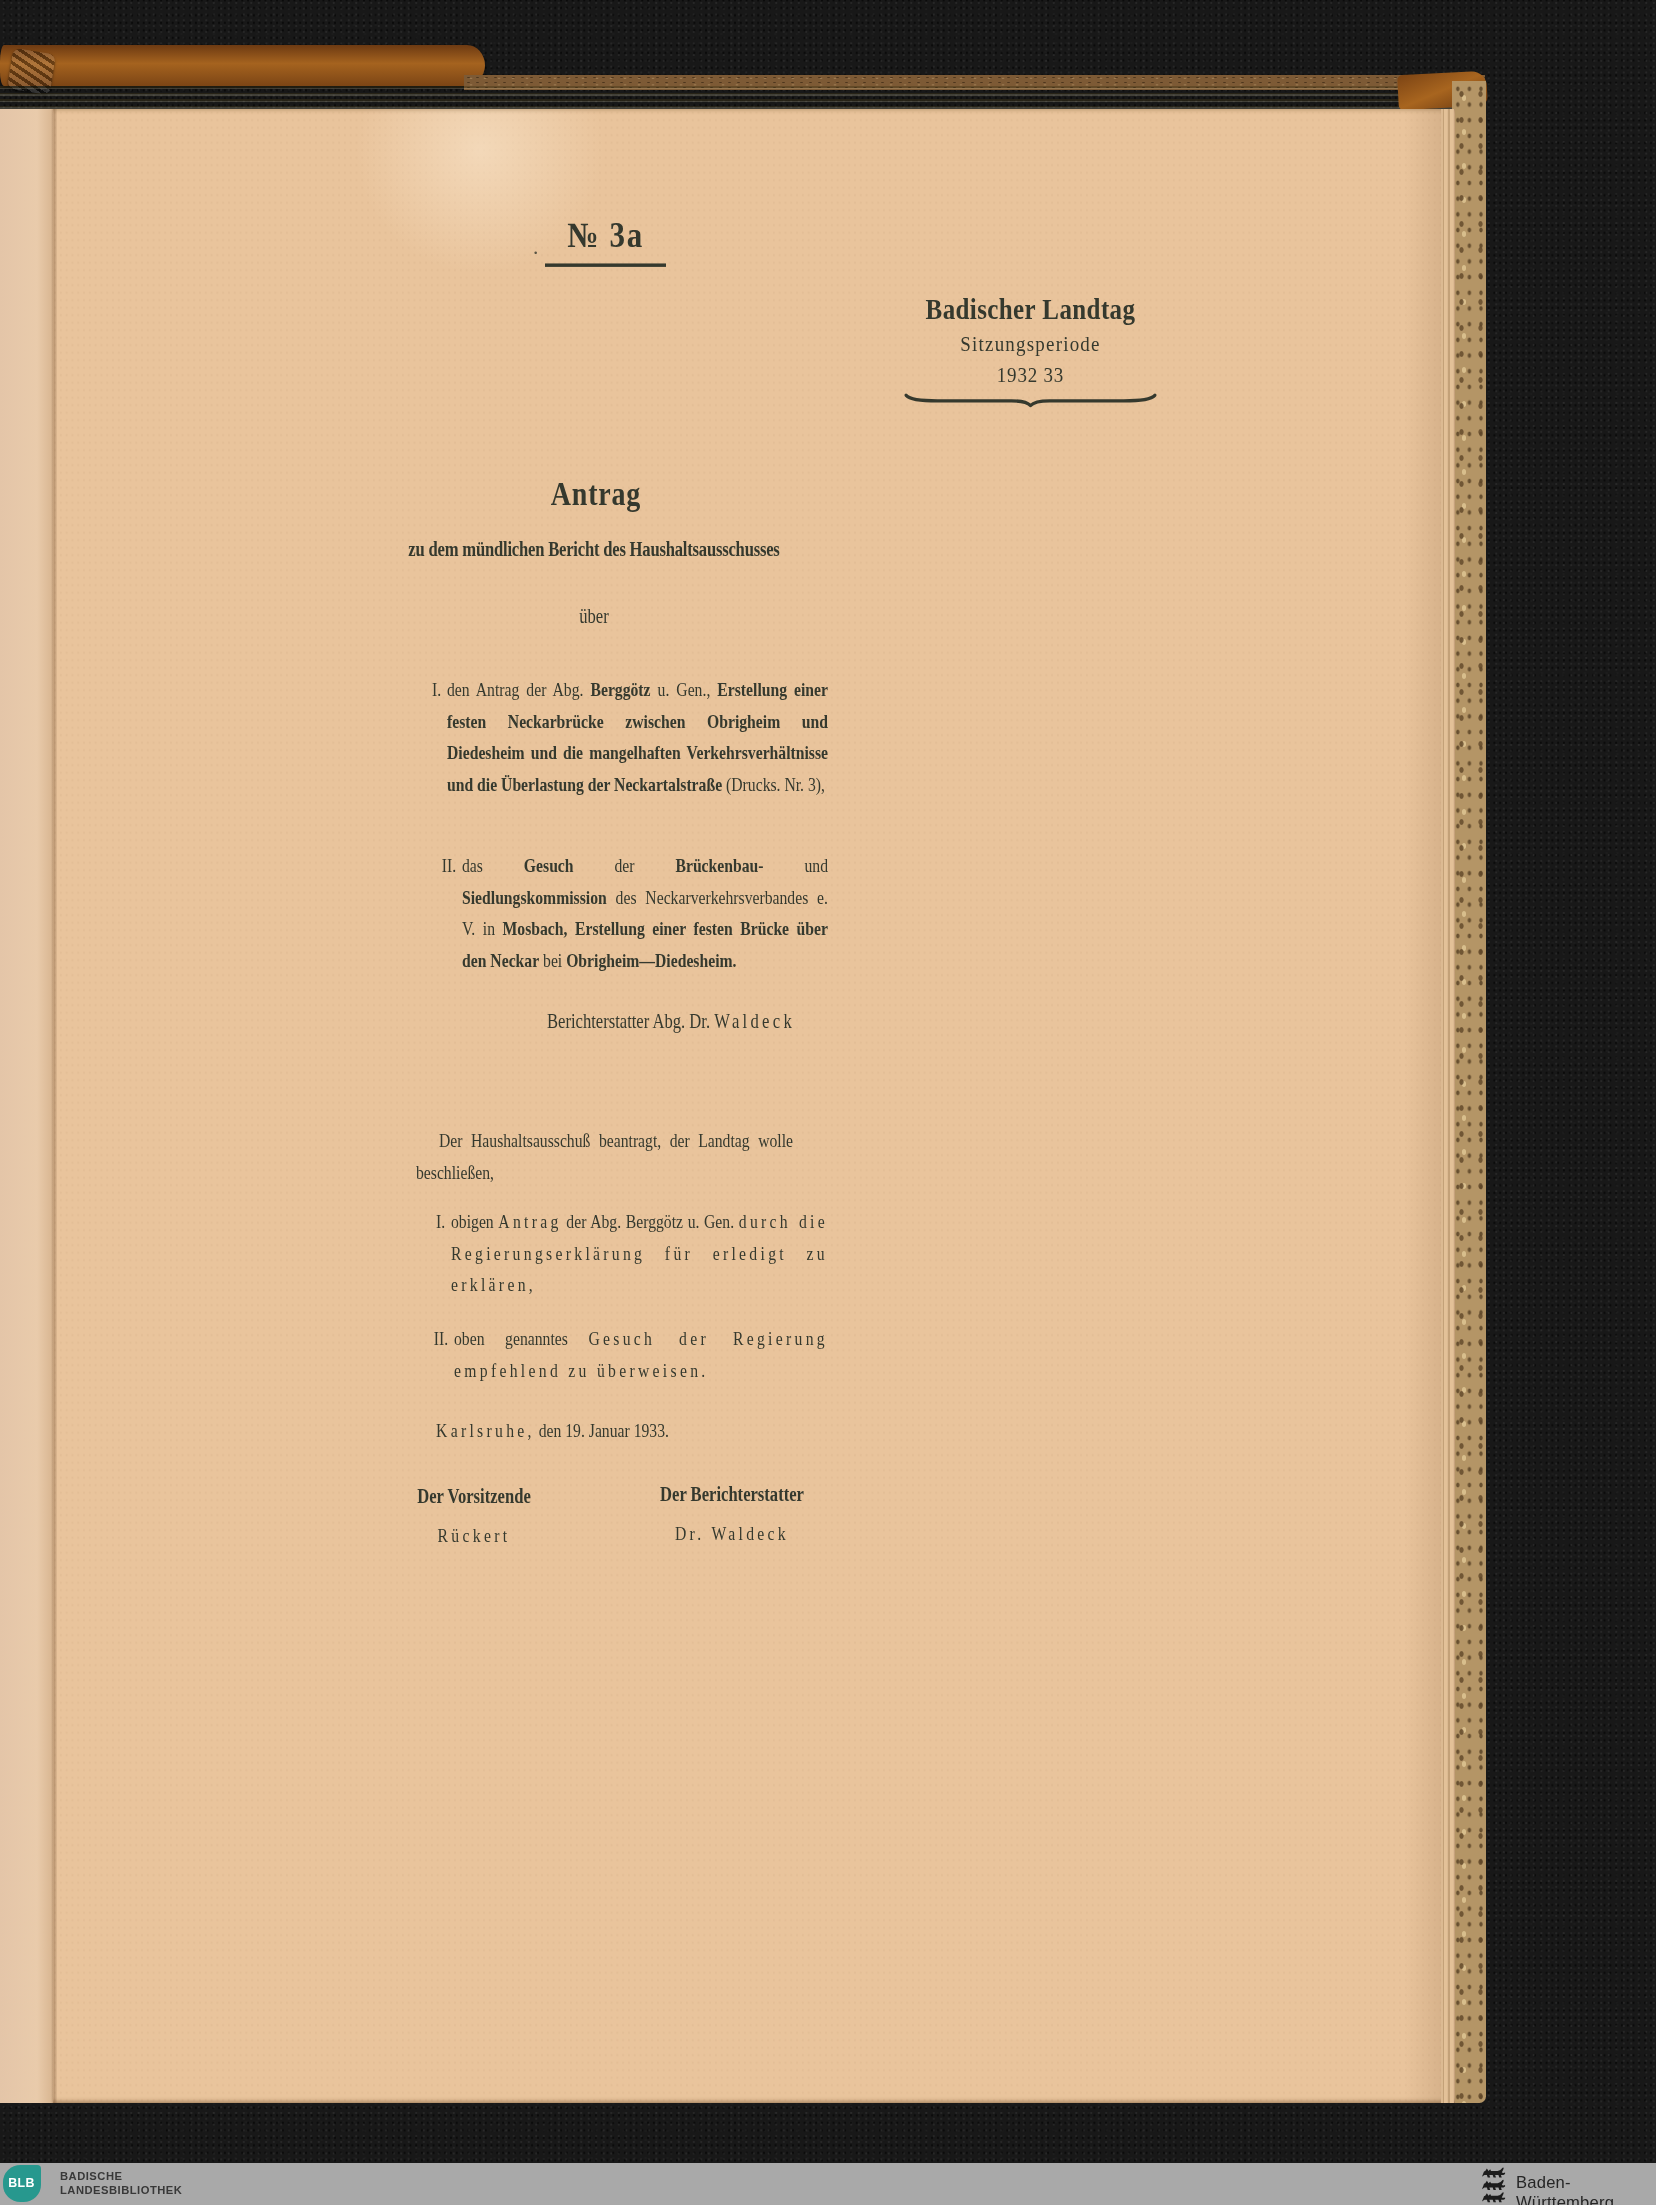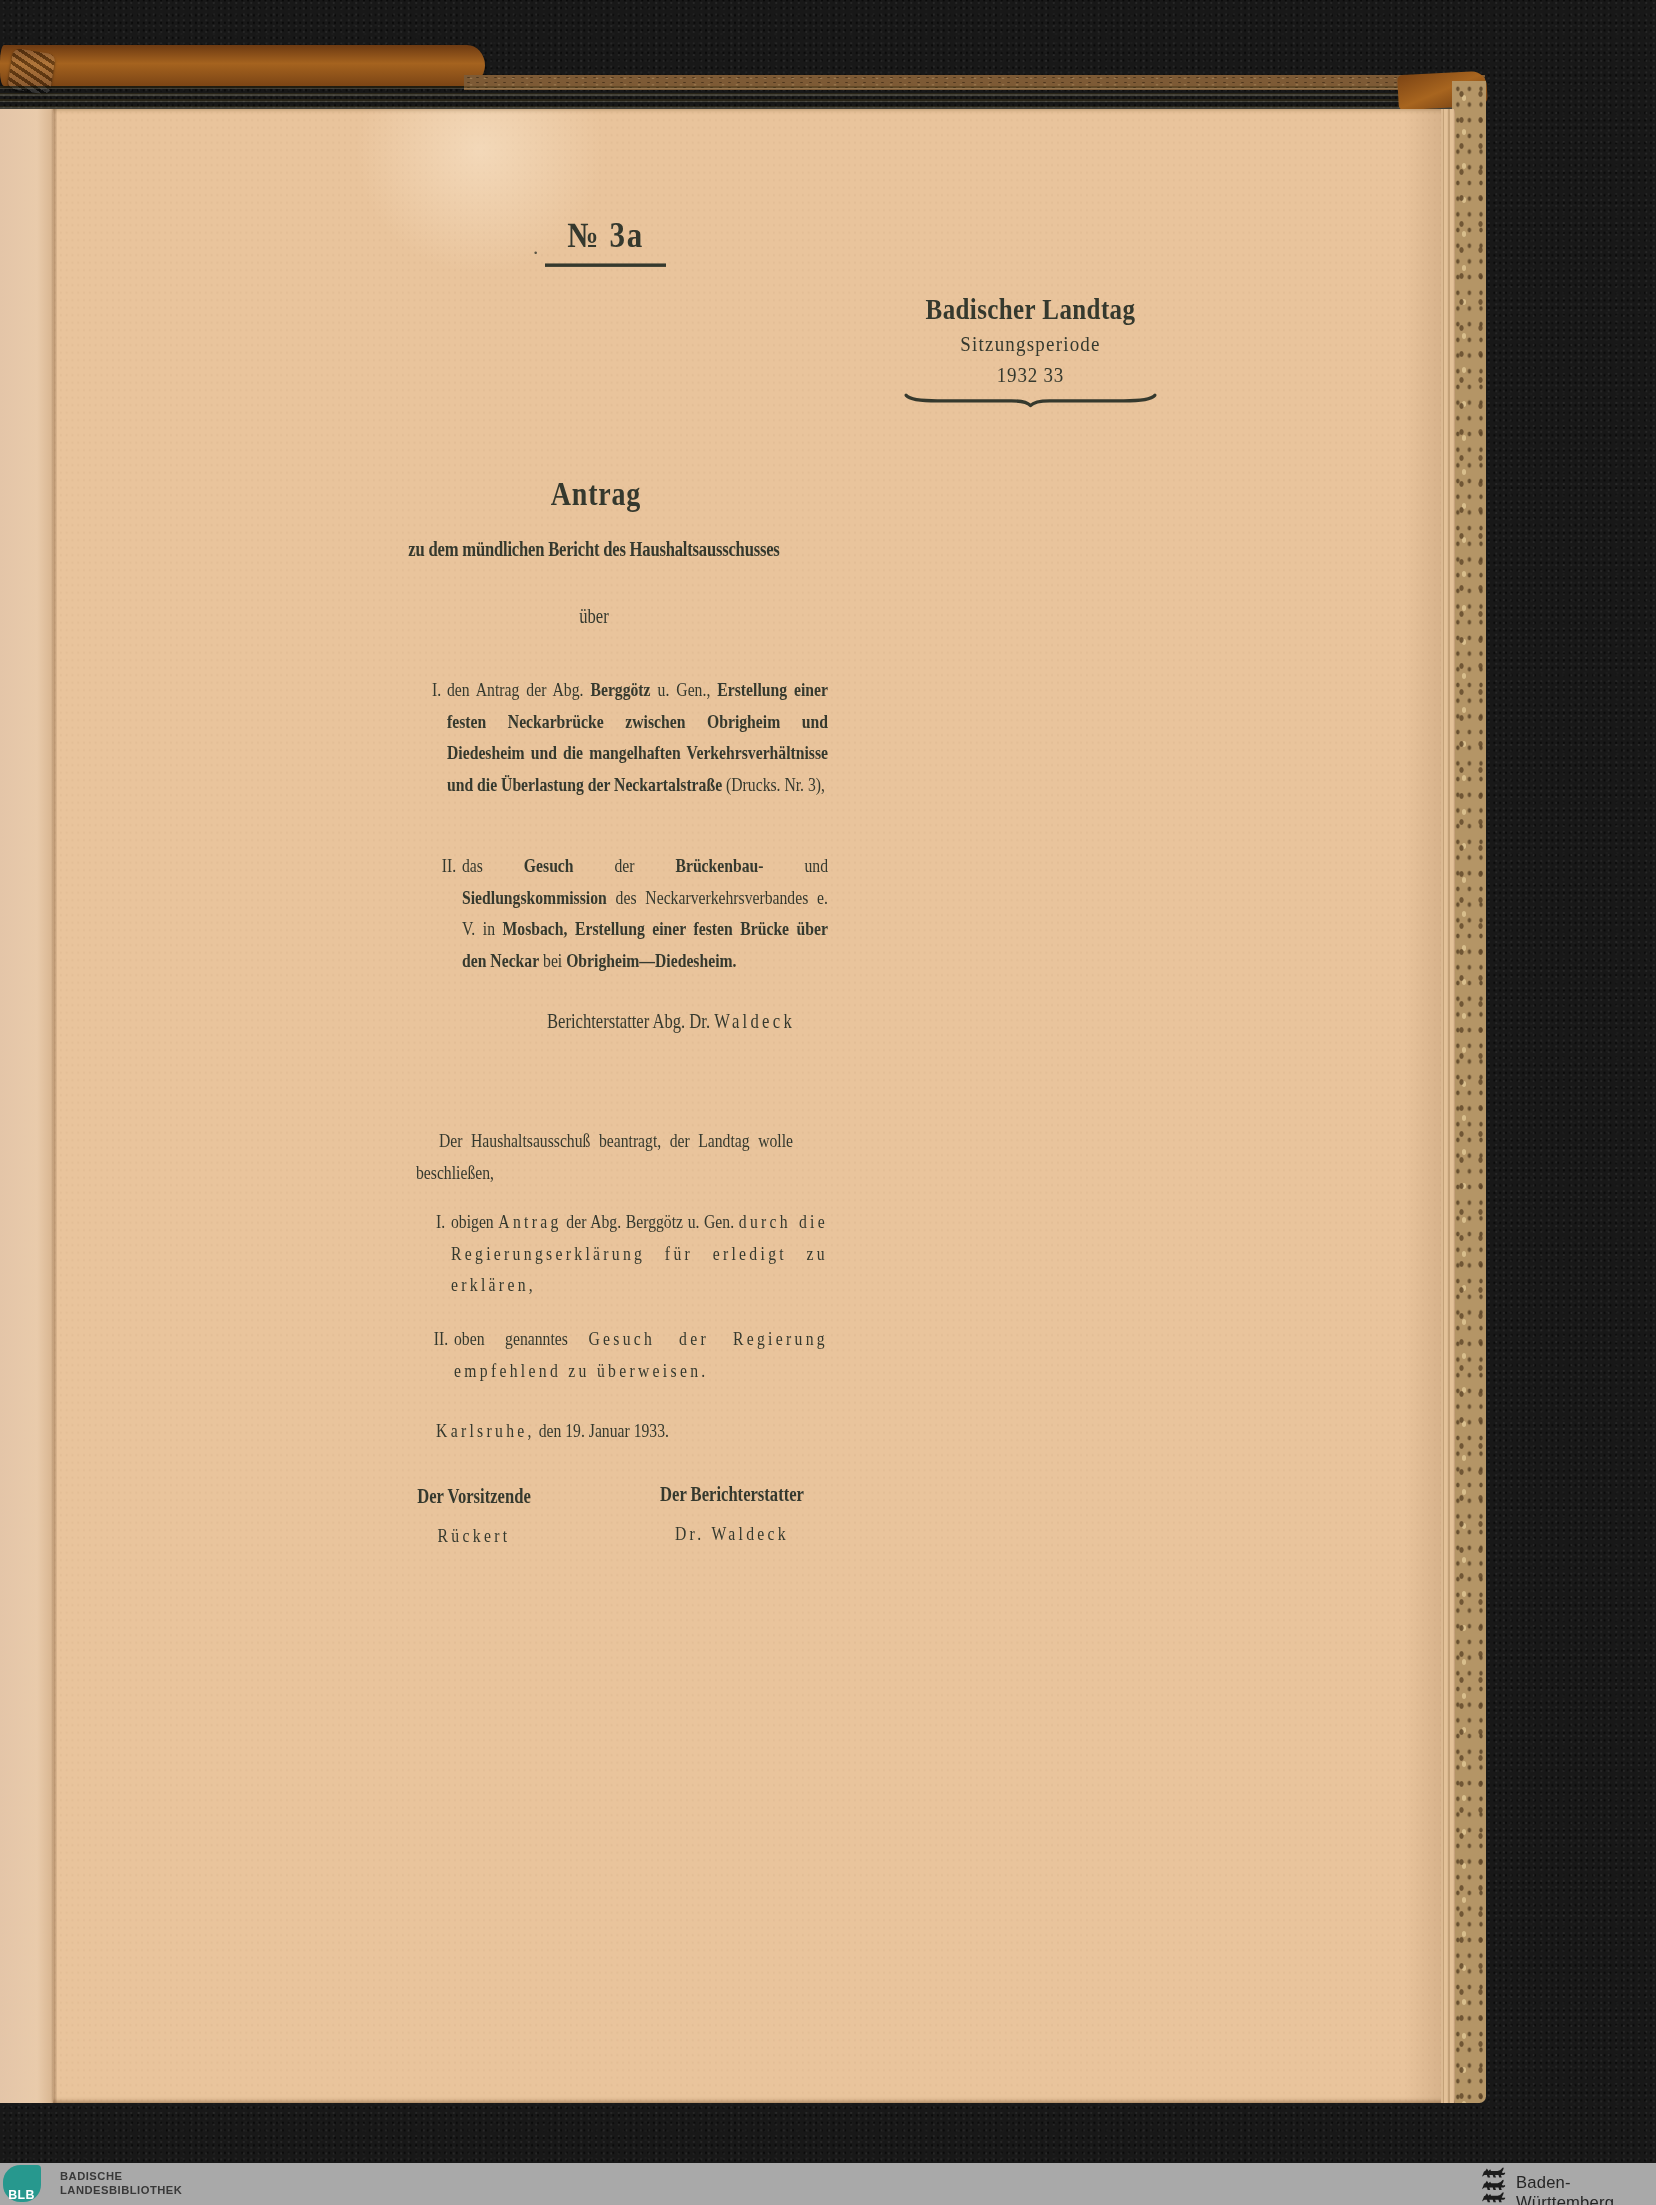--- a/index.html
+++ b/index.html
@@ -85,21 +85,21 @@
   .dateline{left:436px;top:1415px;white-space:nowrap;font-size:15.7px;line-height:26px;
     transform:scaleY(1.22);transform-origin:0 0;}
   .sig{width:170px;text-align:center;transform:scaleY(1.2);transform-origin:0 0;}
   .sig .role{font-size:16.6px;font-weight:bold;line-height:21.5px;}
   .sig .name{font-size:15.7px;letter-spacing:3.3px;margin-top:10px;line-height:21.5px;}
 
   
   .footer-bar{left:0;top:2163px;width:1656px;height:42px;background:#a9a9a9;
     font-family:"Liberation Sans","DejaVu Sans",sans-serif;}
   .blb-logo{left:2.5px;top:1.7px;width:38px;height:37px;background:#27988e;
-    border-radius:46% 10% 46% 46%;display:flex;align-items:flex-end;justify-content:center;}
+    border-radius:46% 10% 46% 46%;display:flex;align-items:center;justify-content:center;}
   .blb-logo span{color:#ffffff;font-size:12.4px;font-weight:bold;letter-spacing:0.4px;}
   .lib-name{left:60px;top:5.8px;color:#383838;font-size:11.2px;font-weight:bold;
     line-height:14px;letter-spacing:0.5px;}
   .bw-arms{left:1481px;top:2.5px;}
   .bw-label{left:1516px;top:10px;font-size:16.6px;color:#262626;letter-spacing:0.2px;}
 </style>
 </head>
 <body>
 
 <div class="stage">

